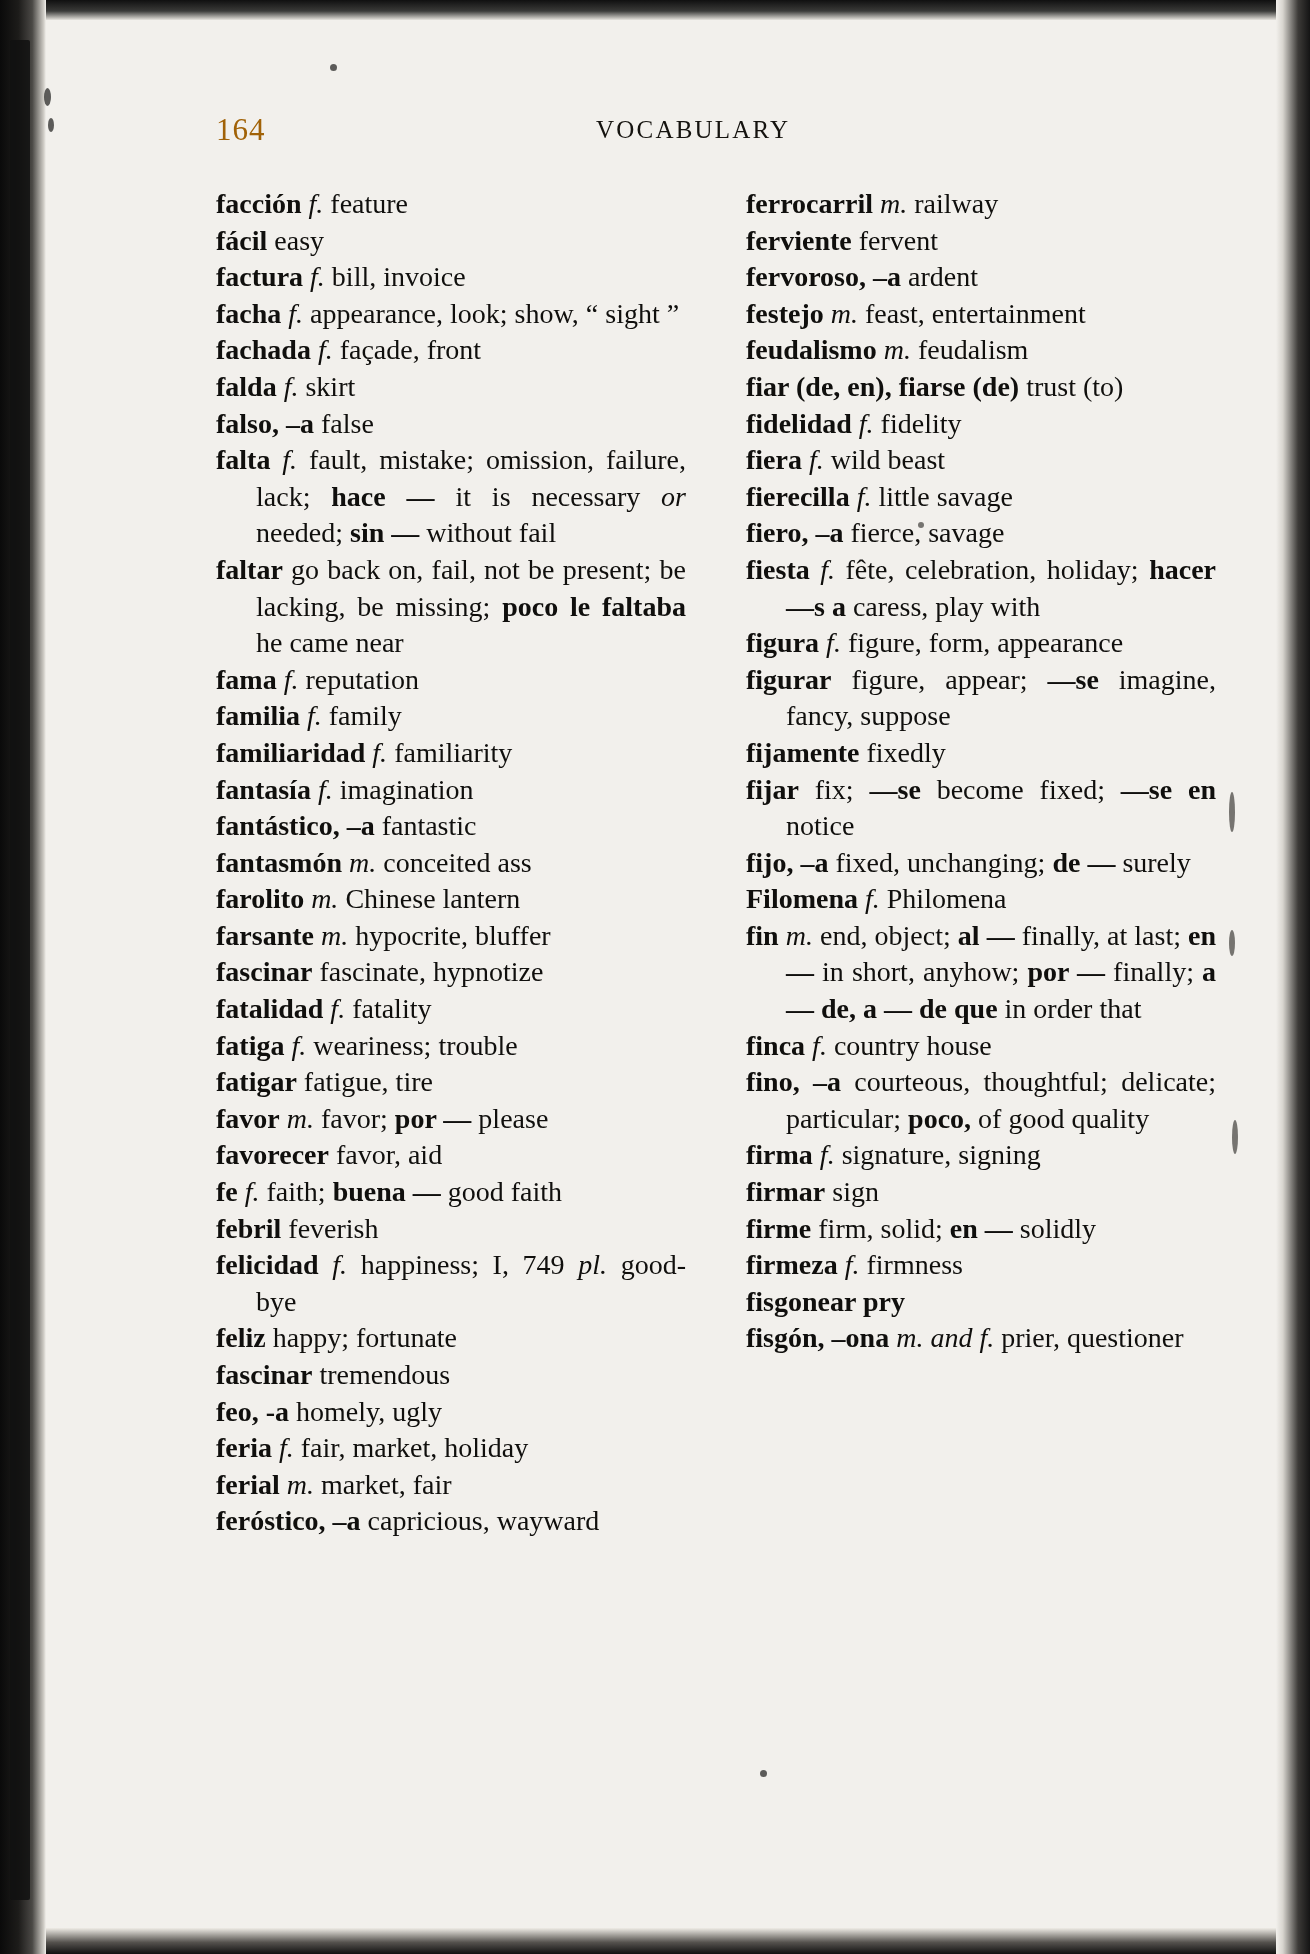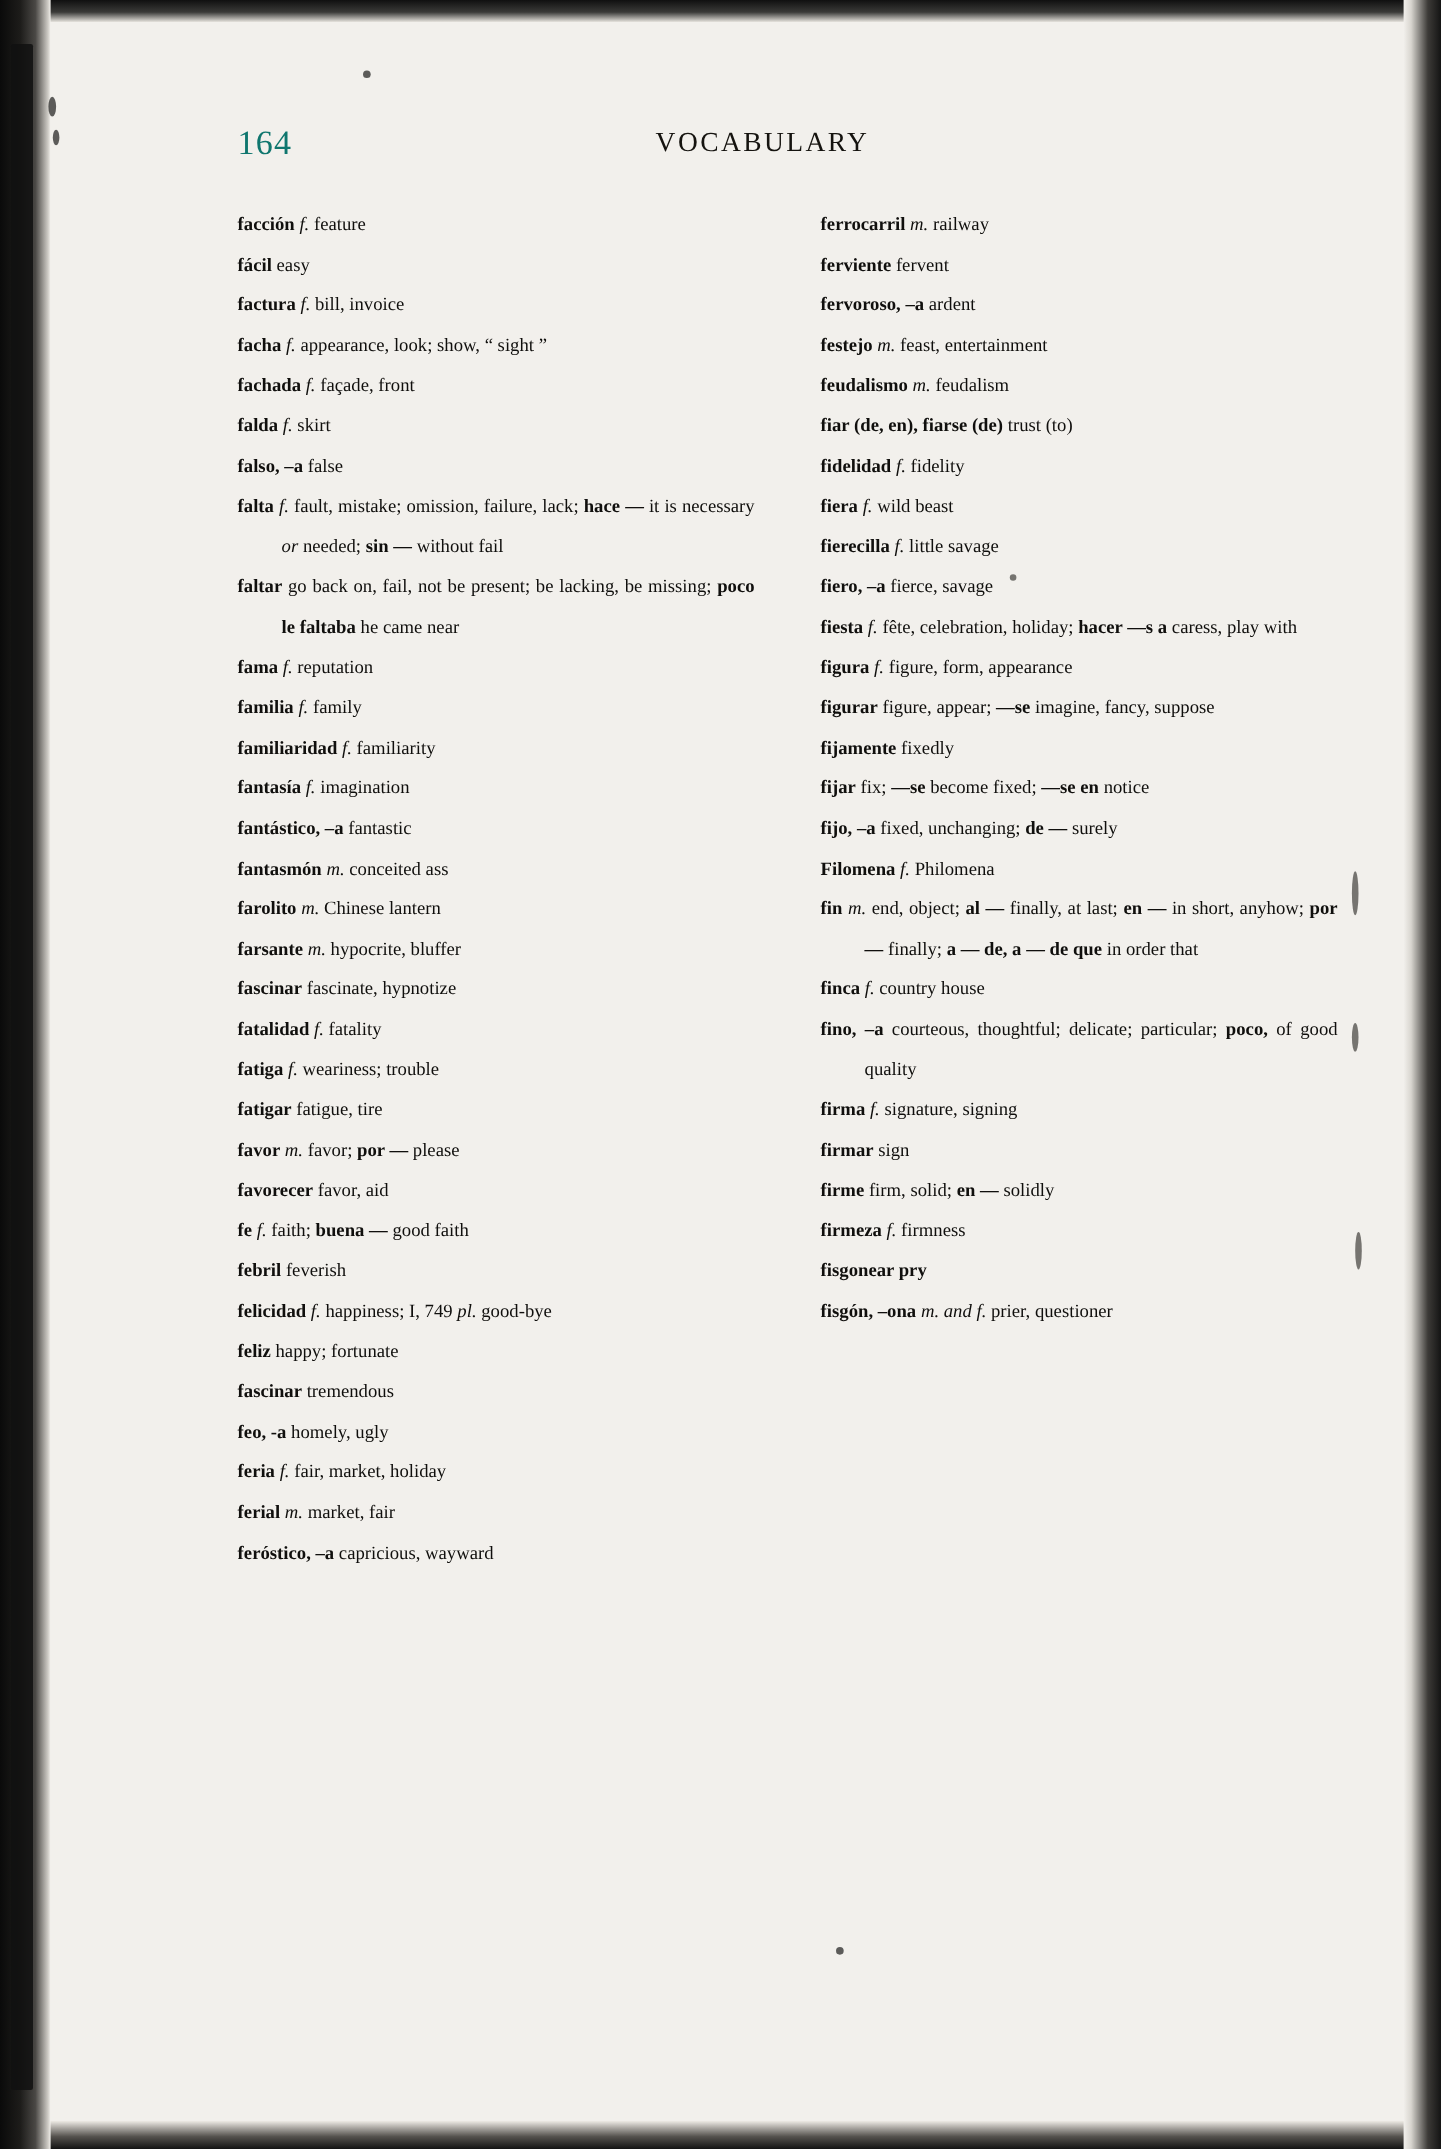--- a/index.html
+++ b/index.html
@@ -64,42 +64,42 @@
     top: 112px;
     left: 216px;
     width: 950px;
     height: 36px;
   }
   .folio {
     position: absolute;
     left: 0; top: 0;
     font-size: 31px;
     letter-spacing: 1px;
-    color: #0f766e;
+    color: #a16207;
   }
   .running-head {
     position: absolute;
     left: 380px; top: 4px;
     font-size: 25px;
     letter-spacing: 2.2px;
     color: #15130f;
   }
   .columns {
     position: absolute;
     top: 186px;
     left: 216px;
     width: 1000px;
     display: flex;
     gap: 60px;
   }
   .col {
     width: 470px;
   }
   .entry {
-    font-size: 17px;
+    font-size: 28px;
     line-height: 36.6px;
     color: #100f0d;
     text-align: justify;
     text-justify: inter-word;
     margin: 0;
     padding: 0;
     text-indent: 0;
   }
   .entry.hang {
     padding-left: 40px;

